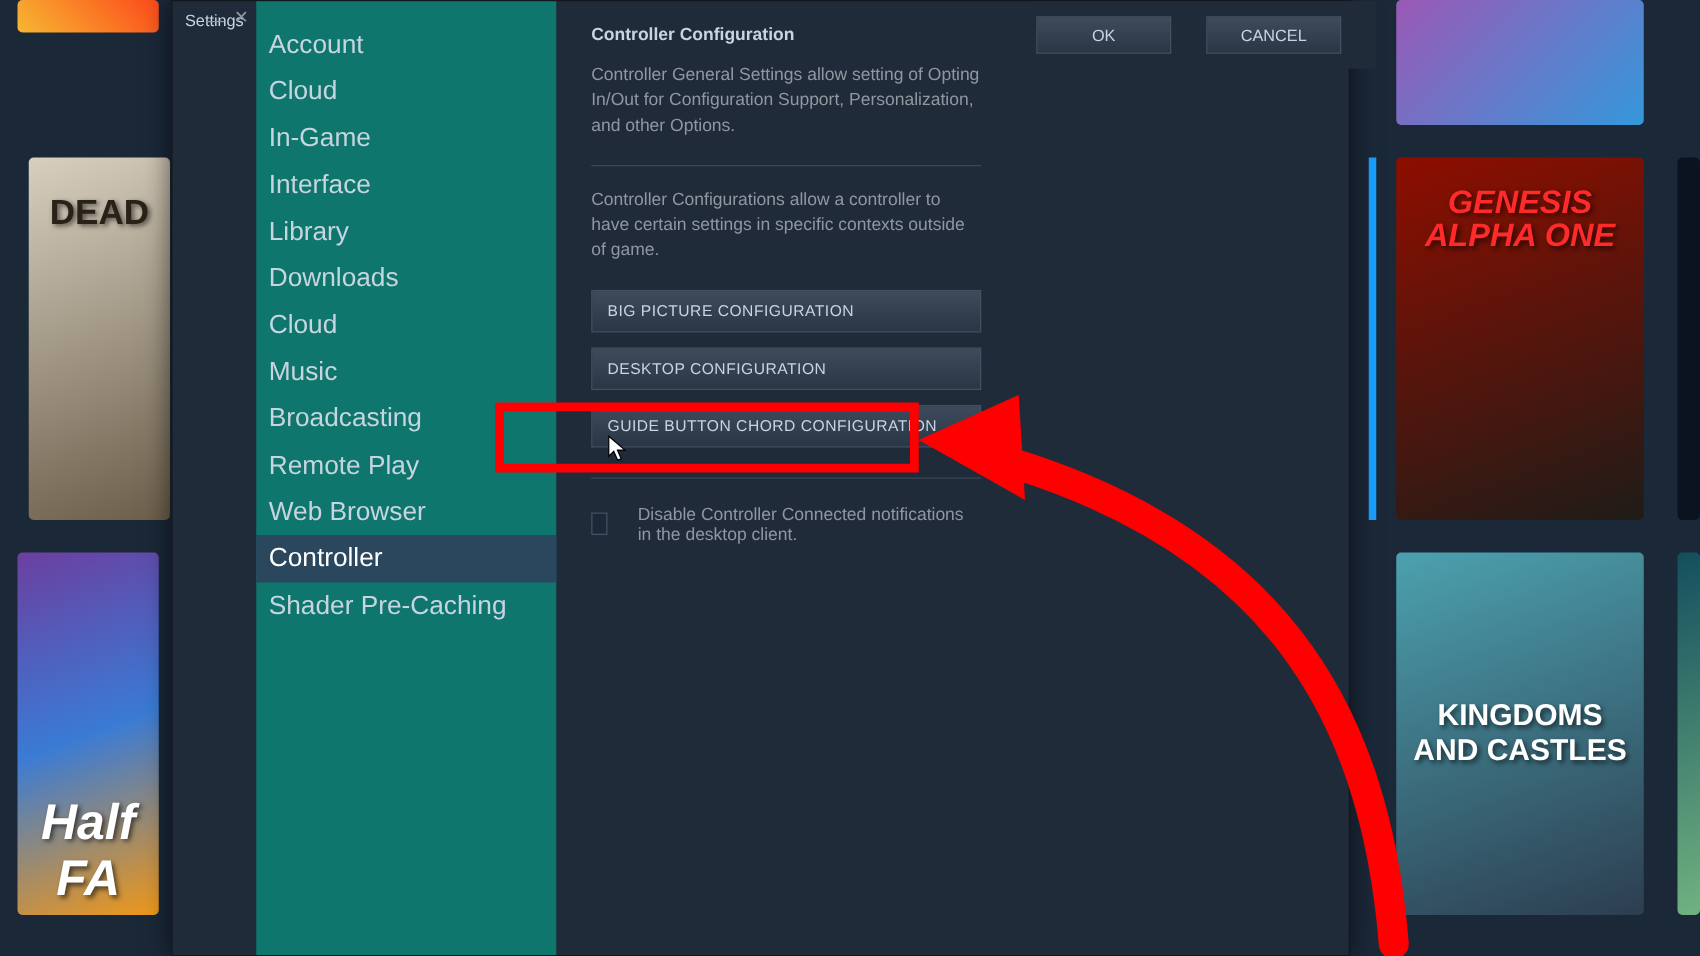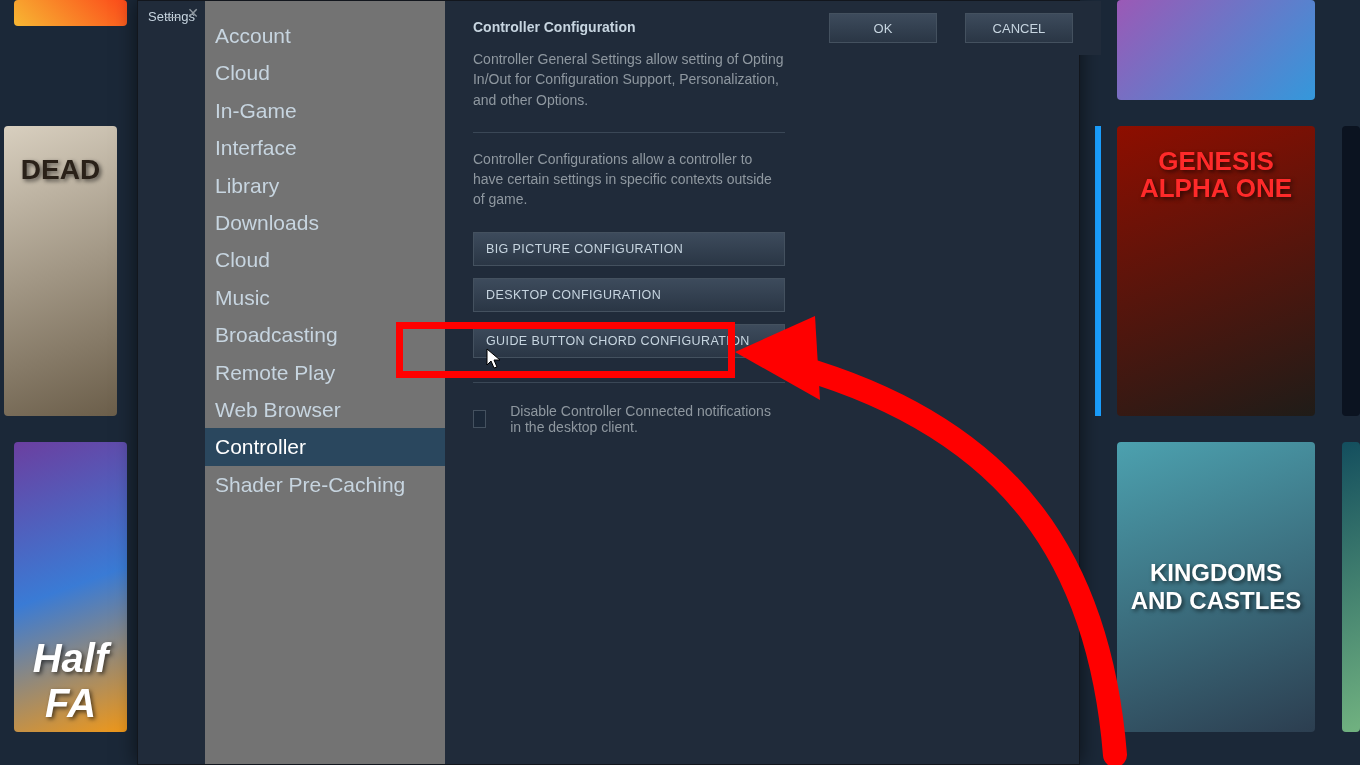--- a/index.html
+++ b/index.html
@@ -34,21 +34,21 @@
     font-size: 13px;
     position: relative;
   }
   .winbtns { position:absolute; right:6px; top:4px; display:flex; gap:8px; color:#8f98a0;}
   .winbtns span { cursor:pointer; font-size:14px; }
   .winbtns .min { position:relative; top:3px; }
 
   .body { flex: 1; display:flex; min-height:0;}
   .sidebar {
     width: 240px;
-    background: #737373;
+    background: #0f766e;
     padding-top: 16px;
   }
   .sidebar .item {
     padding: 4px 10px 4px 10px;
     color: #c7d5e0;
     font-size: 21px;
     cursor: pointer;
     line-height: 1.4;
   }
   .sidebar .item.selected {
@@ -113,32 +113,32 @@
     pointer-events:none;
   }
 </style>
 </head>
 <body>
 
 <div class="bg">
 
   <div class="tile" style="left:14px; top:0; width:113px; height:26px; background:linear-gradient(45deg,#f7b733,#fc4a1a);"></div>
 
-  <div class="tile" style="left:4px; top:126px; width:113px; height:290px; background:linear-gradient(160deg,#d8cfbf,#6b5e4a);">
+  <div class="tile" style="left:23px; top:126px; width:113px; height:290px; background:linear-gradient(160deg,#d8cfbf,#6b5e4a);">
     <div class="gtext" style="font-size:28px; color:#2a2118; align-items:flex-start; padding-top:28px;">DEAD</div>
   </div>
 
   <div class="tile" style="left:14px; top:442px; width:113px; height:290px; background:linear-gradient(160deg,#6b3fa0,#3a7bd5,#f09819);">
     <div class="gtext" style="font-size:40px; align-items:flex-end; padding-bottom:6px; font-style:italic;">Half FA</div>
   </div>
 
   <div class="tile" style="left:1117px; top:0; width:198px; height:100px; background:linear-gradient(135deg,#9b59b6,#3498db);"></div>
 
   <div class="tile" style="left:1117px; top:126px; width:198px; height:290px; background:linear-gradient(160deg,#8e0e00,#1f1c18);">
-    <div class="gtext" style="font-size:26px; align-items:flex-start; padding-top:22px; color:#ff2a2a; line-height:1.05;">GENESIS ALPHA ONE</div>
+    <div class="gtext" style="font-size:26px; align-items:flex-start; padding-top:22px; color:#ff2a2a; line-height:1.05;font-style:italic;">GENESIS ALPHA ONE</div>
   </div>
 
   <div class="tile" style="left:1117px; top:442px; width:198px; height:290px; background:linear-gradient(160deg,#4ca1af,#2c3e50);">
     <div class="gtext" style="font-size:24px; line-height:1.15;">KINGDOMS AND CASTLES</div>
   </div>
 
   <div class="tile" style="left:1342px; top:442px; width:18px; height:290px; background:linear-gradient(160deg,#134e5e,#71b280);"></div>
   <div class="tile" style="left:1342px; top:126px; width:18px; height:290px; background:#0b1320;"></div>
 
   <div style="position:absolute; left:1095px; top:126px; width:6px; height:290px; background:#1a9fff;"></div>

